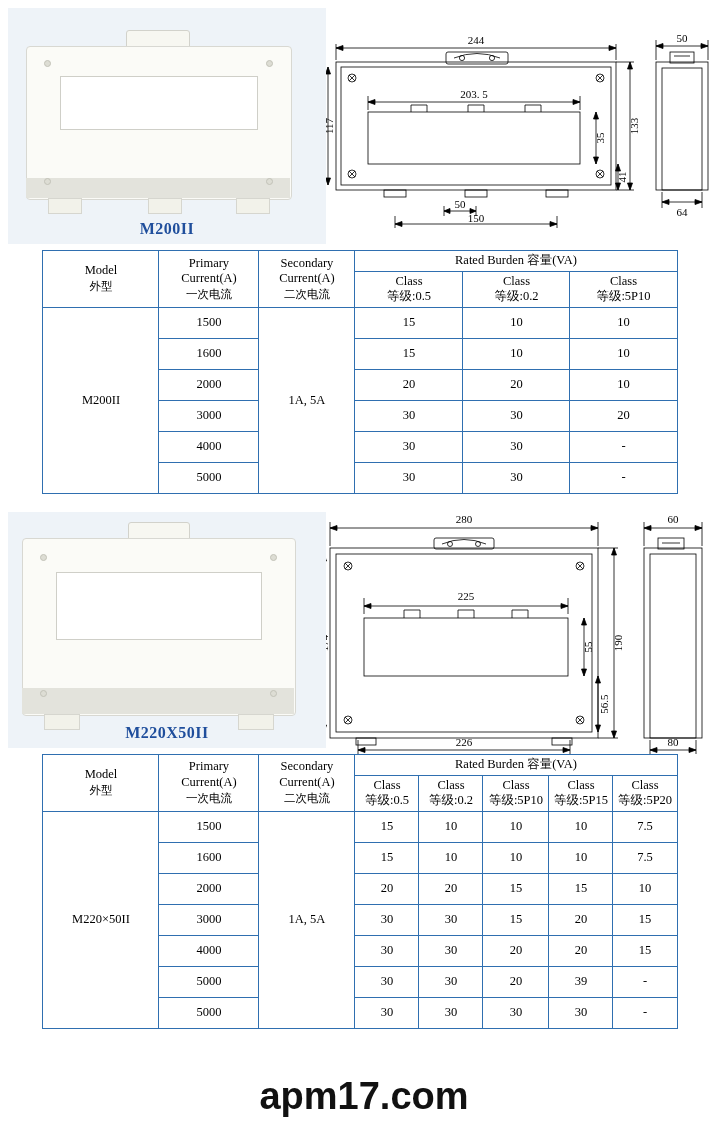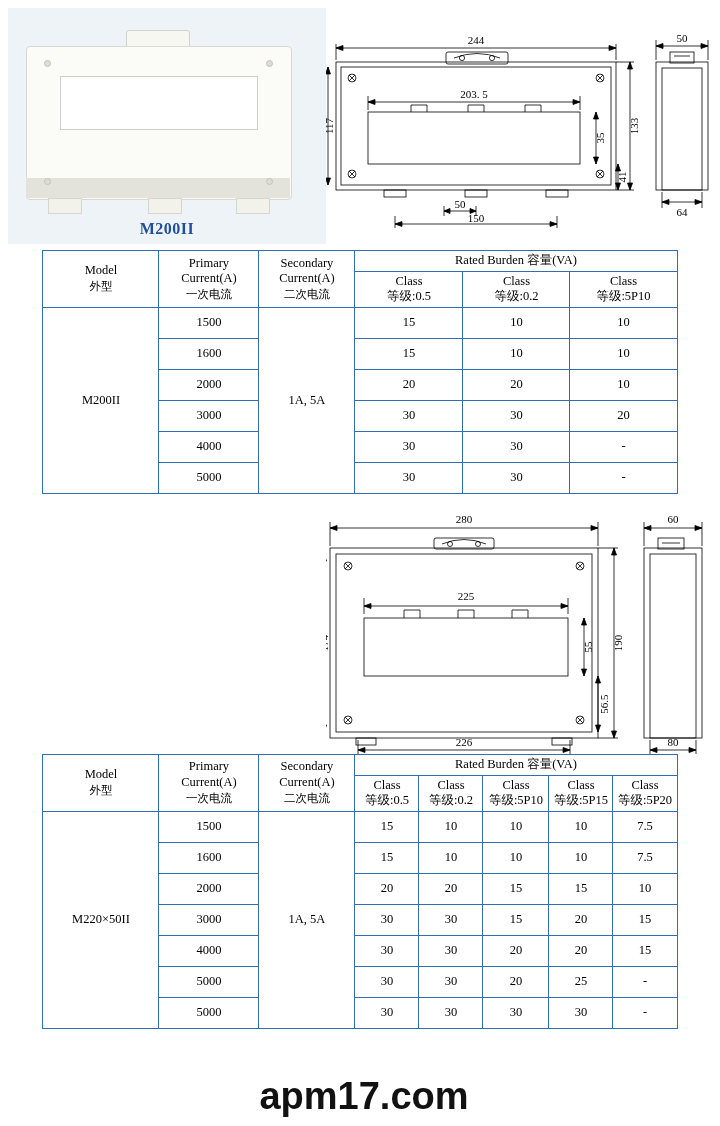--- a/index.html
+++ b/index.html
@@ -334,20 +334,35 @@
         <td>-</td>
       </tr>
     </tbody>
   </table>
 </div>
 
 <div class="section" style="margin-top:14px;">
 
   <div class="band" style="height:246px;">
 
+    <div class="photo-wrap b2" style="top:4px;">
+      <div class="ct-top-tab" style="left:120px; top:10px; width:60px; height:18px; border-radius:3px;"></div>
+      <div class="ct-outer" style="left:14px; top:26px; width:272px; height:176px; border-radius:4px;"></div>
+      <div class="ct-shadow" style="left:14px; top:176px; width:272px; height:26px;"></div>
+      <div class="ct-window" style="left:48px; top:60px; width:204px; height:66px;"></div>
+      <div class="ct-foot" style="left:36px; top:202px; width:34px; height:14px;"></div>
+      <div class="ct-foot" style="left:230px; top:202px; width:34px; height:14px;"></div>
+      <div class="screw" style="left:32px; top:42px;"></div>
+      <div class="screw" style="left:262px; top:42px;"></div>
+      <div class="screw" style="left:32px; top:178px;"></div>
+      <div class="screw" style="left:262px; top:178px;"></div>
+      <div class="photo-caption">
+        <span>M220X50</span><span>II</span>
+      </div>
+    </div>
 
     <div class="drawing" style="height:246px;">
       <svg width="394" height="246" viewBox="0 0 394 246">
         <g stroke="#000" fill="none" stroke-width="0.8">
 
           <rect x="4" y="40" width="268" height="190"></rect>
           <rect x="10" y="46" width="256" height="178"></rect>
 
           <rect x="38" y="110" width="204" height="58"></rect>
           <path d="M78 110 l0 -8 l16 0 l0 8"></path>
@@ -526,21 +541,21 @@
         <td>30</td>
         <td>20</td>
         <td>20</td>
         <td>15</td>
       </tr>
       <tr class="rowh">
         <td>5000</td>
         <td>30</td>
         <td>30</td>
         <td>20</td>
-        <td>25</td>
+        <td>39</td>
         <td>-</td>
       </tr>
       <tr class="rowh">
         <td>5000</td>
         <td>30</td>
         <td>30</td>
         <td>30</td>
         <td>30</td>
         <td>-</td>
       </tr>

